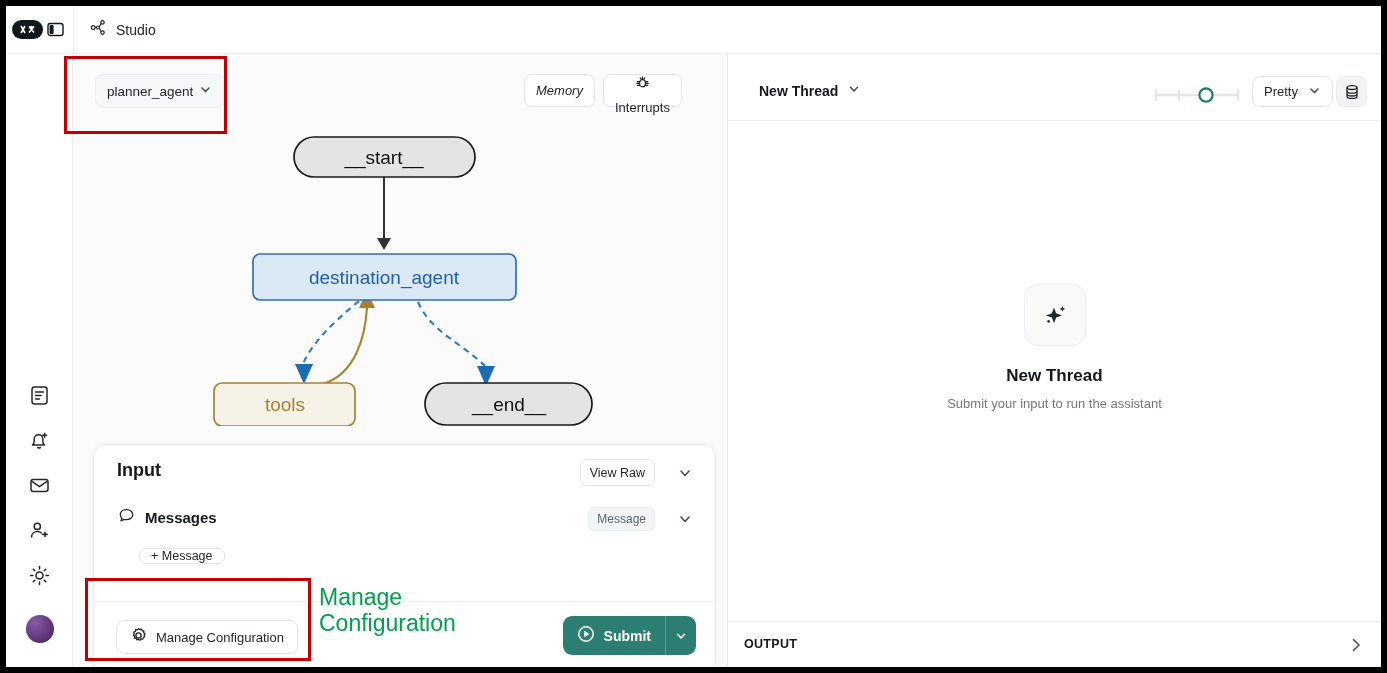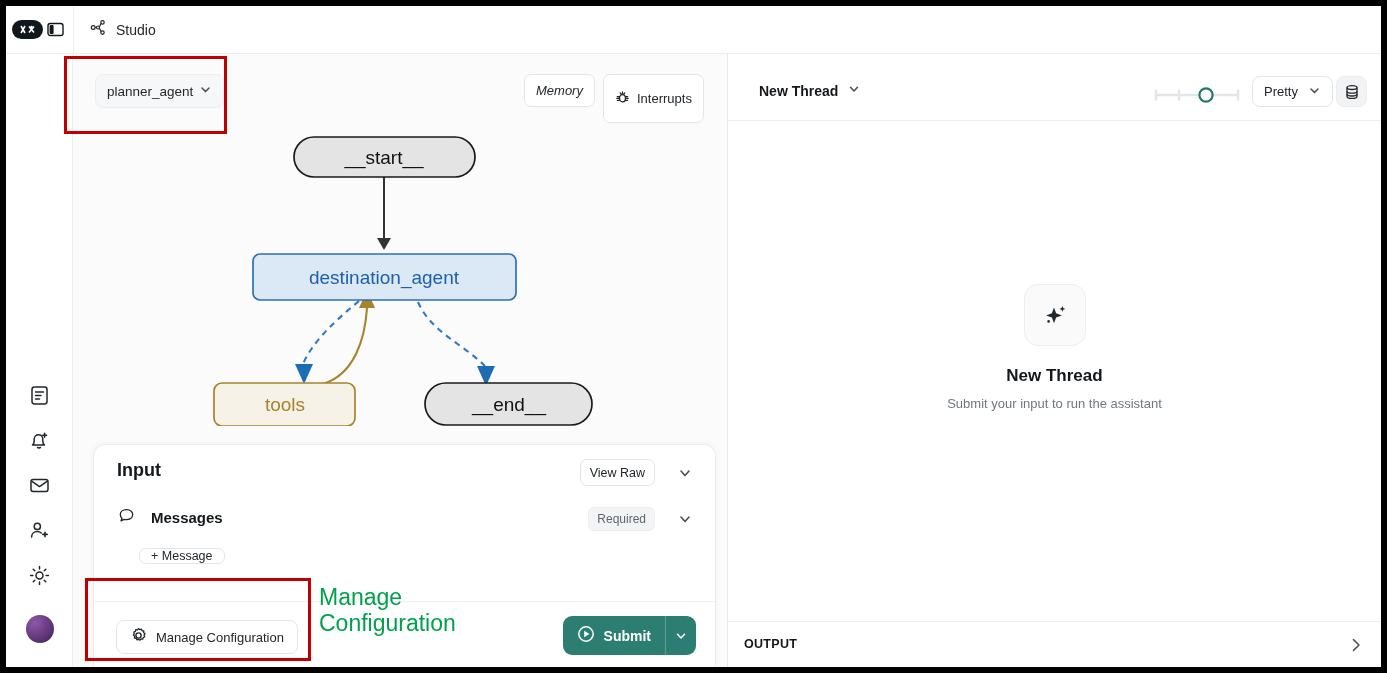--- a/index.html
+++ b/index.html
@@ -87,21 +87,21 @@
     white-space: nowrap;
   }
   .agent-select {
     position: absolute; left: 22px; top: 20px;
     background: #f6f7f8; border: 1px solid #eceef1;
     border-radius: 8px; height: 34px; padding: 0 11px;
     display: flex; align-items: center; gap: 6px;
     font-size: 13.5px; color: #22272b; cursor: pointer;
   }
   .memory-btn { position: absolute; left: 451px; top: 20px; height: 33px; font-style: italic; }
-  .interrupts-btn { position: absolute; left: 530px; top: 20px; height: 49px; }
+  .interrupts-btn { position: absolute; left: 530px; top: 20px; height: 33px; flex-direction: column; }
 
   
   .graph-canvas { position: absolute; left: 0; top: 62px; width: 655px; height: 310px; }
 
   
   .input-card {
     position: absolute; left: 20px; top: 390px;
     width: 623px; height: 230px;
     background: #ffffff;
     border: 1px solid #e9ebee;
@@ -120,21 +120,21 @@
   .chev-btn {
     position: absolute; right: 18px; top: 14px;
     width: 28px; height: 27px; display:flex; align-items:center; justify-content:center;
     cursor: pointer;
   }
   .msg-row {
     position: absolute; left: 0; top: 54px; width: 623px; height: 40px;
   }
   .msg-left {
     position: absolute; left: 24px; top: 8px;
-    display: flex; align-items: center; gap: 16px;
+    display: flex; align-items: center; gap: 10px;
   }
   .msg-label { font-size: 15px; font-weight: 700; color: #14181b; }
   .required-badge {
     position: absolute; right: 62px; top: 8px;
     background: #f3f4f6; border: 1px solid #eceef1; border-radius: 6px;
     height: 24px; padding: 0 8px; display:flex; align-items:center;
     font-size: 12px; color: #5c6670;
   }
   .chev-btn2 {
     position: absolute; right: 18px; top: 8px;
@@ -380,21 +380,21 @@
 
       <div class="msg-row">
         <div class="msg-left">
           <span>
             <svg width="17" height="17" viewBox="0 0 17 17">
               <path d="M8.5 2.6 c3.6 0 6.2 2.2 6.2 5 c0 2.8-2.6 5-6.2 5 c-0.8 0-1.6-0.1-2.3-0.3 l-3.2 1.5 l1-2.6 c-1.1-0.9-1.7-2.2-1.7-3.6 c0-2.8 2.6-5 6.2-5 Z" fill="none" stroke="#22272b" stroke-width="1.3" stroke-linejoin="round"></path>
             </svg>
           </span>
           <span class="msg-label">Messages</span>
         </div>
-        <div class="required-badge">Required</div>
+        <div class="required-badge">Message</div>
         <div class="chev-btn2">
           <svg width="16" height="16" viewBox="0 0 16 16">
               <path d="M4 6 L8 10.5 L12 6" fill="none" stroke="#4a5158" stroke-width="1.6" stroke-linecap="round" stroke-linejoin="round"></path>
             </svg>
         </div>
       </div>
 
       <div class="btn add-msg-btn">
         <span>+ Message</span>
       </div>

